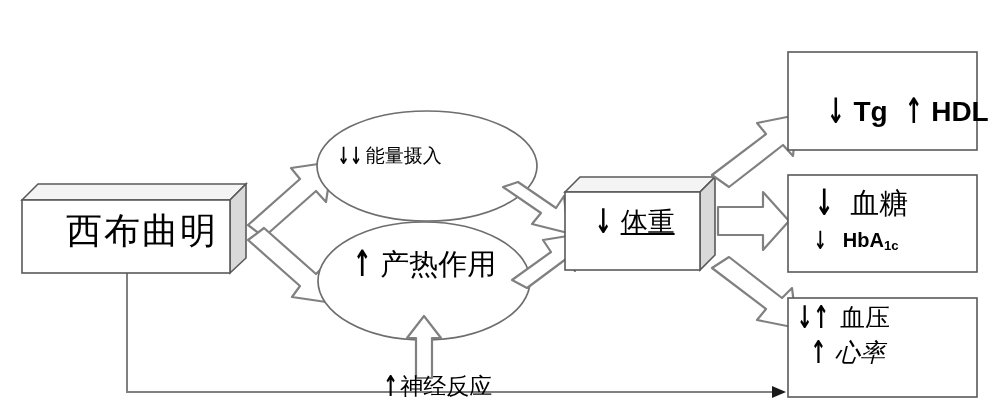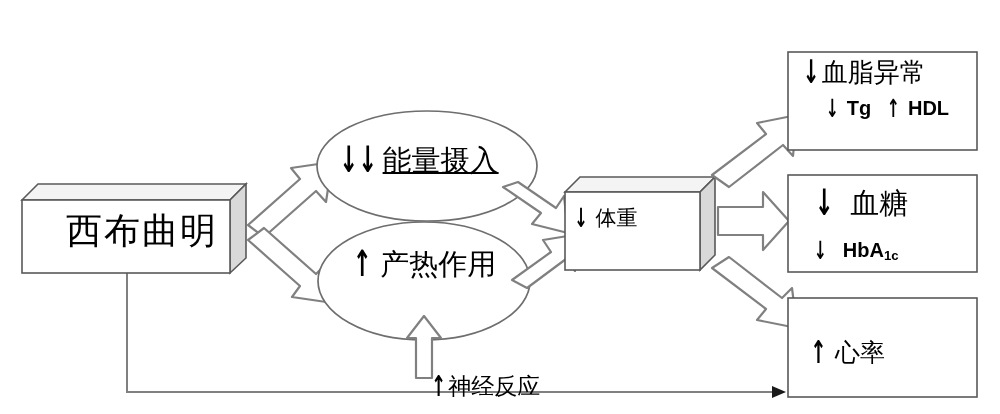--- a/index.html
+++ b/index.html
@@ -48,70 +48,69 @@
   }
   #title-drug {
     left: 66px;
     top: 213px;
     font-size: 36px;
     letter-spacing: 2px;
   }
   #t-intake {
     left: 334px;
     top: 146px;
-    font-size: 29px;
-    text-decoration: underline;
+    font-size: 19px;
   }
   #t-thermo {
     left: 350px;
     top: 250px;
     font-size: 29px;
   }
   #t-weight {
-    left: 572px;
+    left: 592px;
     top: 208px;
-    font-size: 21px;
+    font-size: 27px;
+    text-decoration: underline;
   }
   #t-lipid-1 {
     left: 800px;
     top: 59px;
     font-size: 26px;
   }
   #t-lipid-2 {
     left: 824px;
     top: 98px;
-    font-size: 20px;
+    font-size: 28px;
     text-align: right;
   }
   #t-glu-1 {
     left: 812px;
     top: 189px;
     font-size: 29px;
   }
   #t-glu-2 {
     left: 812px;
     top: 230px;
     font-size: 20px;
-    margin-top: 10px;
   }
   #t-bp-1 {
     left: 792px;
     top: 305px;
     font-size: 25px;
   }
   #t-bp-2 {
     left: 808px;
     top: 340px;
     font-size: 25px;
+    font-style: italic;
   }
   #t-neuro {
     left: 381px;
     top: 375px;
     font-size: 23px;
-    margin-left: 48px;
   }
   .sub {
     font-size: 0.66em;
     vertical-align: -0.22em;
     letter-spacing: 0;
   }
   .gap {
     display: inline-block;
     width: 6px;
   }
@@ -197,26 +196,26 @@
   </svg>
 
   <div class="lbl cjk" id="title-drug">西布曲明</div>
 
   <div class="lbl cjk" id="t-intake"><span class="arrow-glyph">↓↓</span><span>能量摄入</span></div>
 
   <div class="lbl cjk" id="t-thermo"><span class="arrow-glyph">↑</span><span class="gap"></span><span>产热作用</span></div>
 
   <div class="lbl cjk" id="t-weight"><span class="arrow-glyph">↓</span><span class="gap"></span><span>体重</span></div>
 
-  <div class="lbl cjk" id="t-lipid-1"><span class="arrow-glyph">↓</span><span>血脂异常</span></div>
 
   <div class="lbl lat" id="t-lipid-2"><span class="arrow-glyph">↓</span><span class="gap"></span><span>Tg</span><span class="gap-lg"></span><span class="arrow-glyph">↑</span><span class="gap"></span><span>HDL</span></div>
 
   <div class="lbl cjk" id="t-glu-1"><span class="arrow-glyph">↓</span><span class="gap-lg"></span><span>血糖</span></div>
 
   <div class="lbl lat" id="t-glu-2"><span class="arrow-glyph">↓</span><span class="gap-lg"></span><span>HbA</span><span class="sub">1c</span></div>
 
+  <div class="lbl cjk" id="t-bp-1"><span class="arrow-glyph">↓↑</span><span class="gap"></span><span>血压</span></div>
 
   <div class="lbl cjk" id="t-bp-2"><span class="arrow-glyph">↑</span><span class="gap"></span><span>心率</span></div>
 
   <div class="lbl cjk" id="t-neuro"><span class="arrow-glyph">↑</span><span>神经反应</span></div>
 
 </div>
 
 </body></html>

